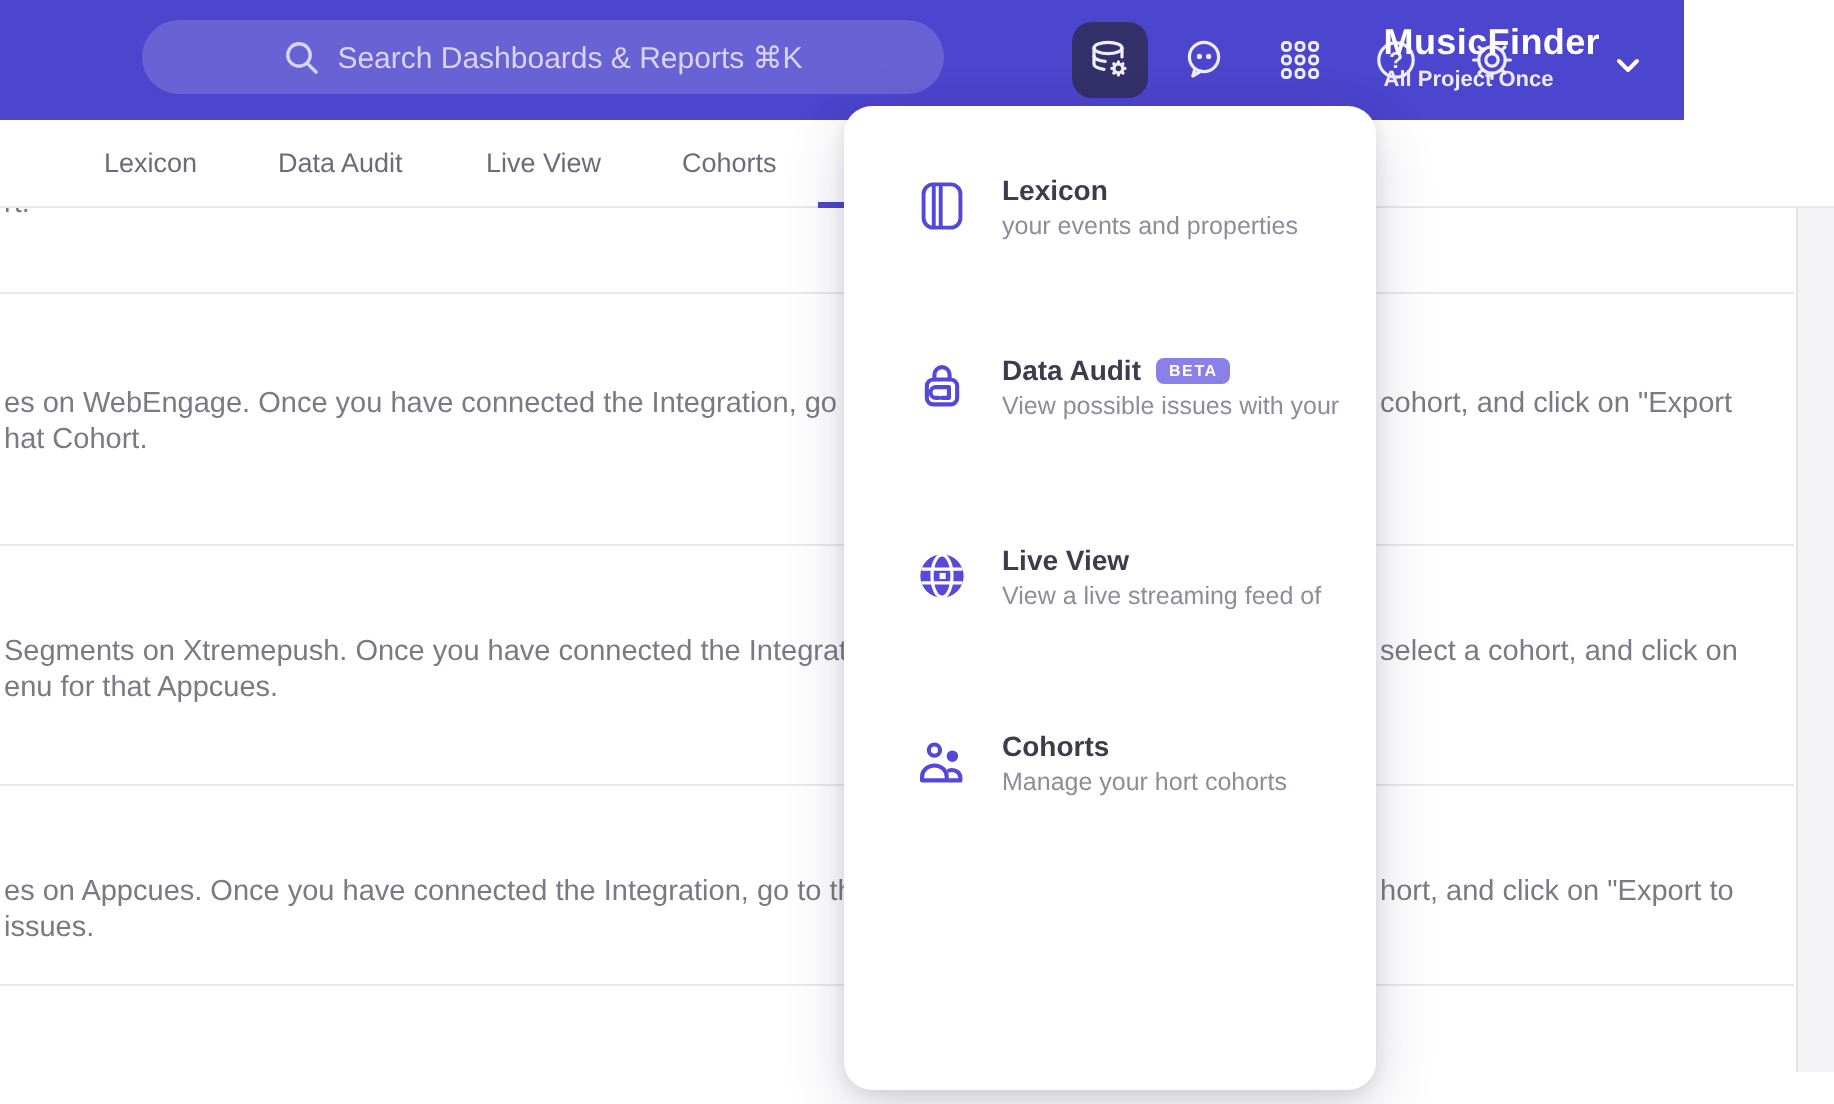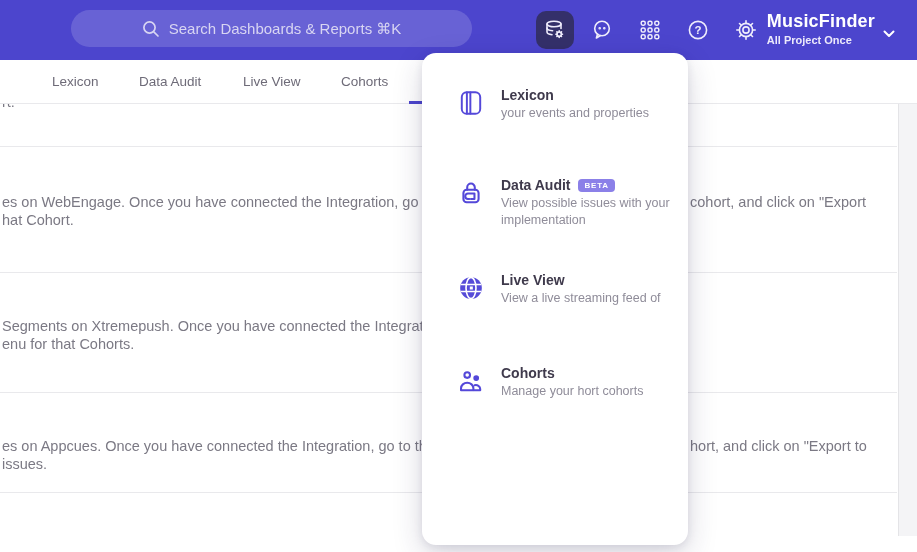--- a/index.html
+++ b/index.html
@@ -1,21 +1,21 @@
 <!DOCTYPE html>
 <html><head>
 <meta charset="utf-8">
 <style>
   * { margin:0; padding:0; box-sizing:border-box; }
   html,body { width:917px; height:552px; overflow:hidden; background:#fff;
               font-family:"Liberation Sans", sans-serif; }
   .stage { position:relative; width:917px; height:552px; overflow:hidden; }
 
   
-  .header { position:absolute; left:0; top:0; width:917px; height:60px; background:#4c45cd; z-index:5; }
+  .header { position:absolute; left:0; top:0; width:842px; height:60px; background:#4c45cd; z-index:5; }
   .searchbar { position:absolute; left:71px; top:10px; width:401px; height:37px;
                background:rgba(255,255,255,0.16); border-radius:19px; display:flex;
                align-items:center; justify-content:center; gap:9px; cursor:pointer; }
   .searchbar .ph { color:#d8d5f2; font-size:15px; }
   .hicon { position:absolute; top:11px; width:38px; height:38px; border-radius:10px;
            display:flex; align-items:center; justify-content:center; cursor:pointer; }
   .hicon.active { background:#34306a; }
   .project { position:absolute; right:42px; top:11px; text-align:left; color:#fff; cursor:pointer; }
   .project .pname { font-size:18px; font-weight:700; letter-spacing:.2px; }
   .project .pscope { font-size:11px; font-weight:700; color:#eceafb; margin-top:2px; }
@@ -57,21 +57,22 @@
 <div class="stage">
 
   <div class="content">
     <div class="bgtext" style="left:2px; top:6px;">rt.</div>
     <div class="divider" style="top:58px"></div>
     <div class="bgtext" style="left:2px; top:106px;">es on WebEngage. Once you have connected the Integration, go to the</div>
     <div class="bgtext" style="left:690px; top:106px;">cohort, and click on "Export</div>
     <div class="bgtext" style="left:2px; top:124px;">hat Cohort.</div>
     <div class="divider" style="top:184px"></div>
     <div class="bgtext" style="left:2px; top:230px;">Segments on Xtremepush. Once you have connected the Integration,</div>
-    <div class="bgtext" style="left:2px; top:248px;">enu for that Cohorts.</div>
+    <div class="bgtext" style="left:690px; top:230px;">select a cohort, and click on</div>
+    <div class="bgtext" style="left:2px; top:248px;">enu for that Appcues.</div>
     <div class="divider" style="top:304px"></div>
     <div class="bgtext" style="left:2px; top:350px;">es on Appcues. Once you have connected the Integration, go to the M</div>
     <div class="bgtext" style="left:690px; top:350px;">hort, and click on "Export to</div>
     <div class="bgtext" style="left:2px; top:368px;">issues.</div>
     <div class="divider" style="top:404px"></div>
     <div class="gutter"></div>
   </div>
 
   <div class="tabbar">
     <span class="tab" style="left:52px">Lexicon</span>
@@ -186,21 +187,20 @@
           <rect x="5" y="9" width="14" height="11.5" rx="3"></rect>
           <path d="M12 17.5 h3.2 v-5 h-6 a2.5 2.5 0 0 0 0 5 h1.3"></path>
         </svg>
       </span>
       <span class="mi-text">
         <span class="mi-title-row">
           <span class="mi-title">Data Audit</span>
           <span class="beta-badge">BETA</span>
         </span>
         <span class="mi-line">View possible issues with your</span>
-        <span class="mi-line">implementation</span>
       </span>
     </div>
 
     <div class="menu-item" style="top:219px">
       <span class="mi-icon">
         <svg width="26" height="26" viewBox="0 0 24 24" fill="none">
           <circle cx="12" cy="12" r="10" fill="#564bd8"></circle>
           <g stroke="#fff" stroke-width="1.5" fill="none">
             <path d="M2.6 8.8 H21.4 M2.6 15.2 H21.4"></path>
             <ellipse cx="12" cy="12" rx="4.6" ry="9.8"></ellipse>

